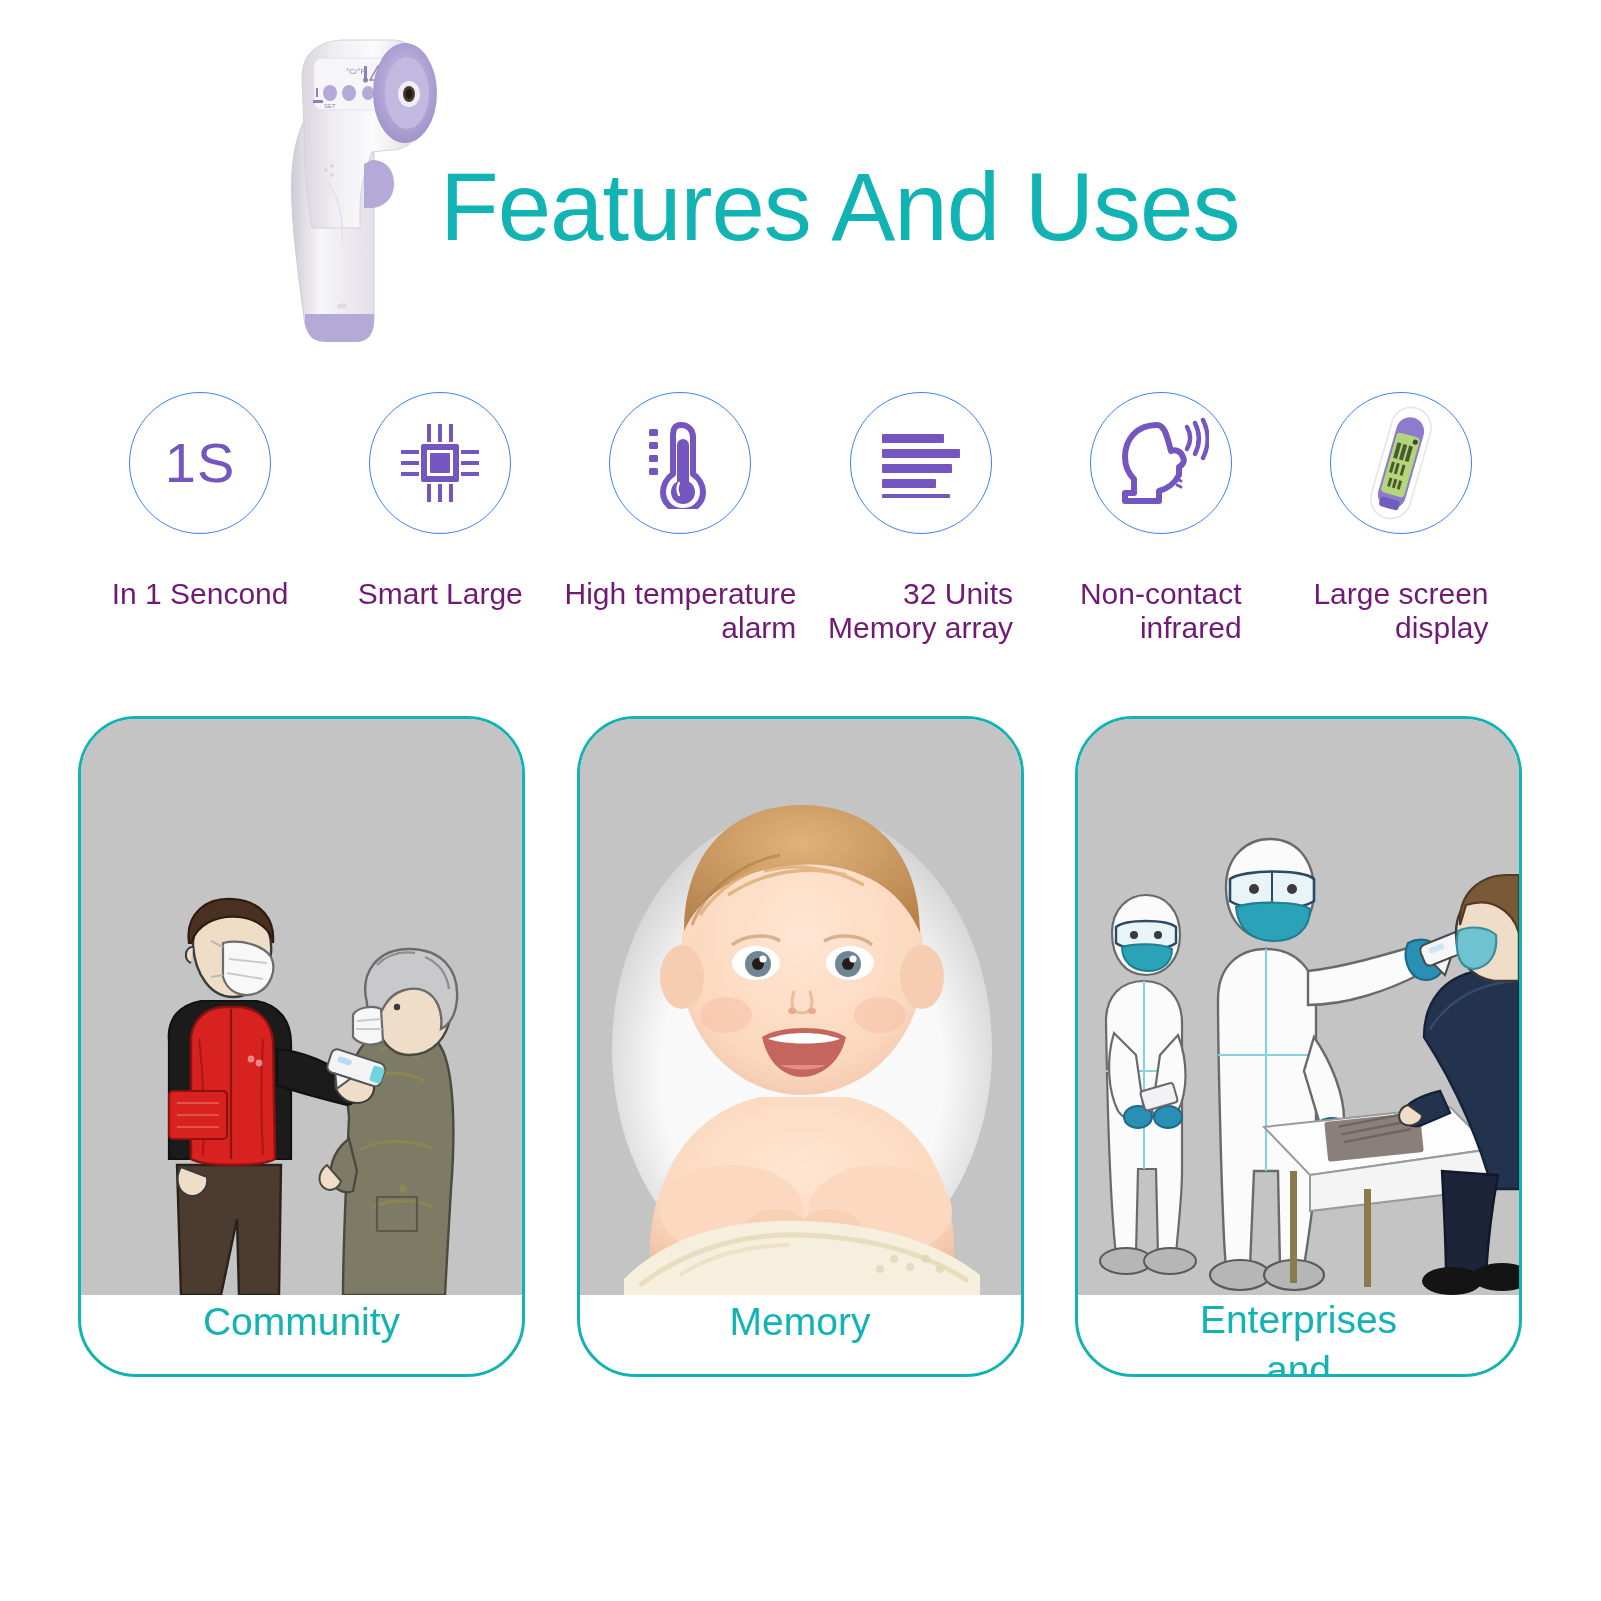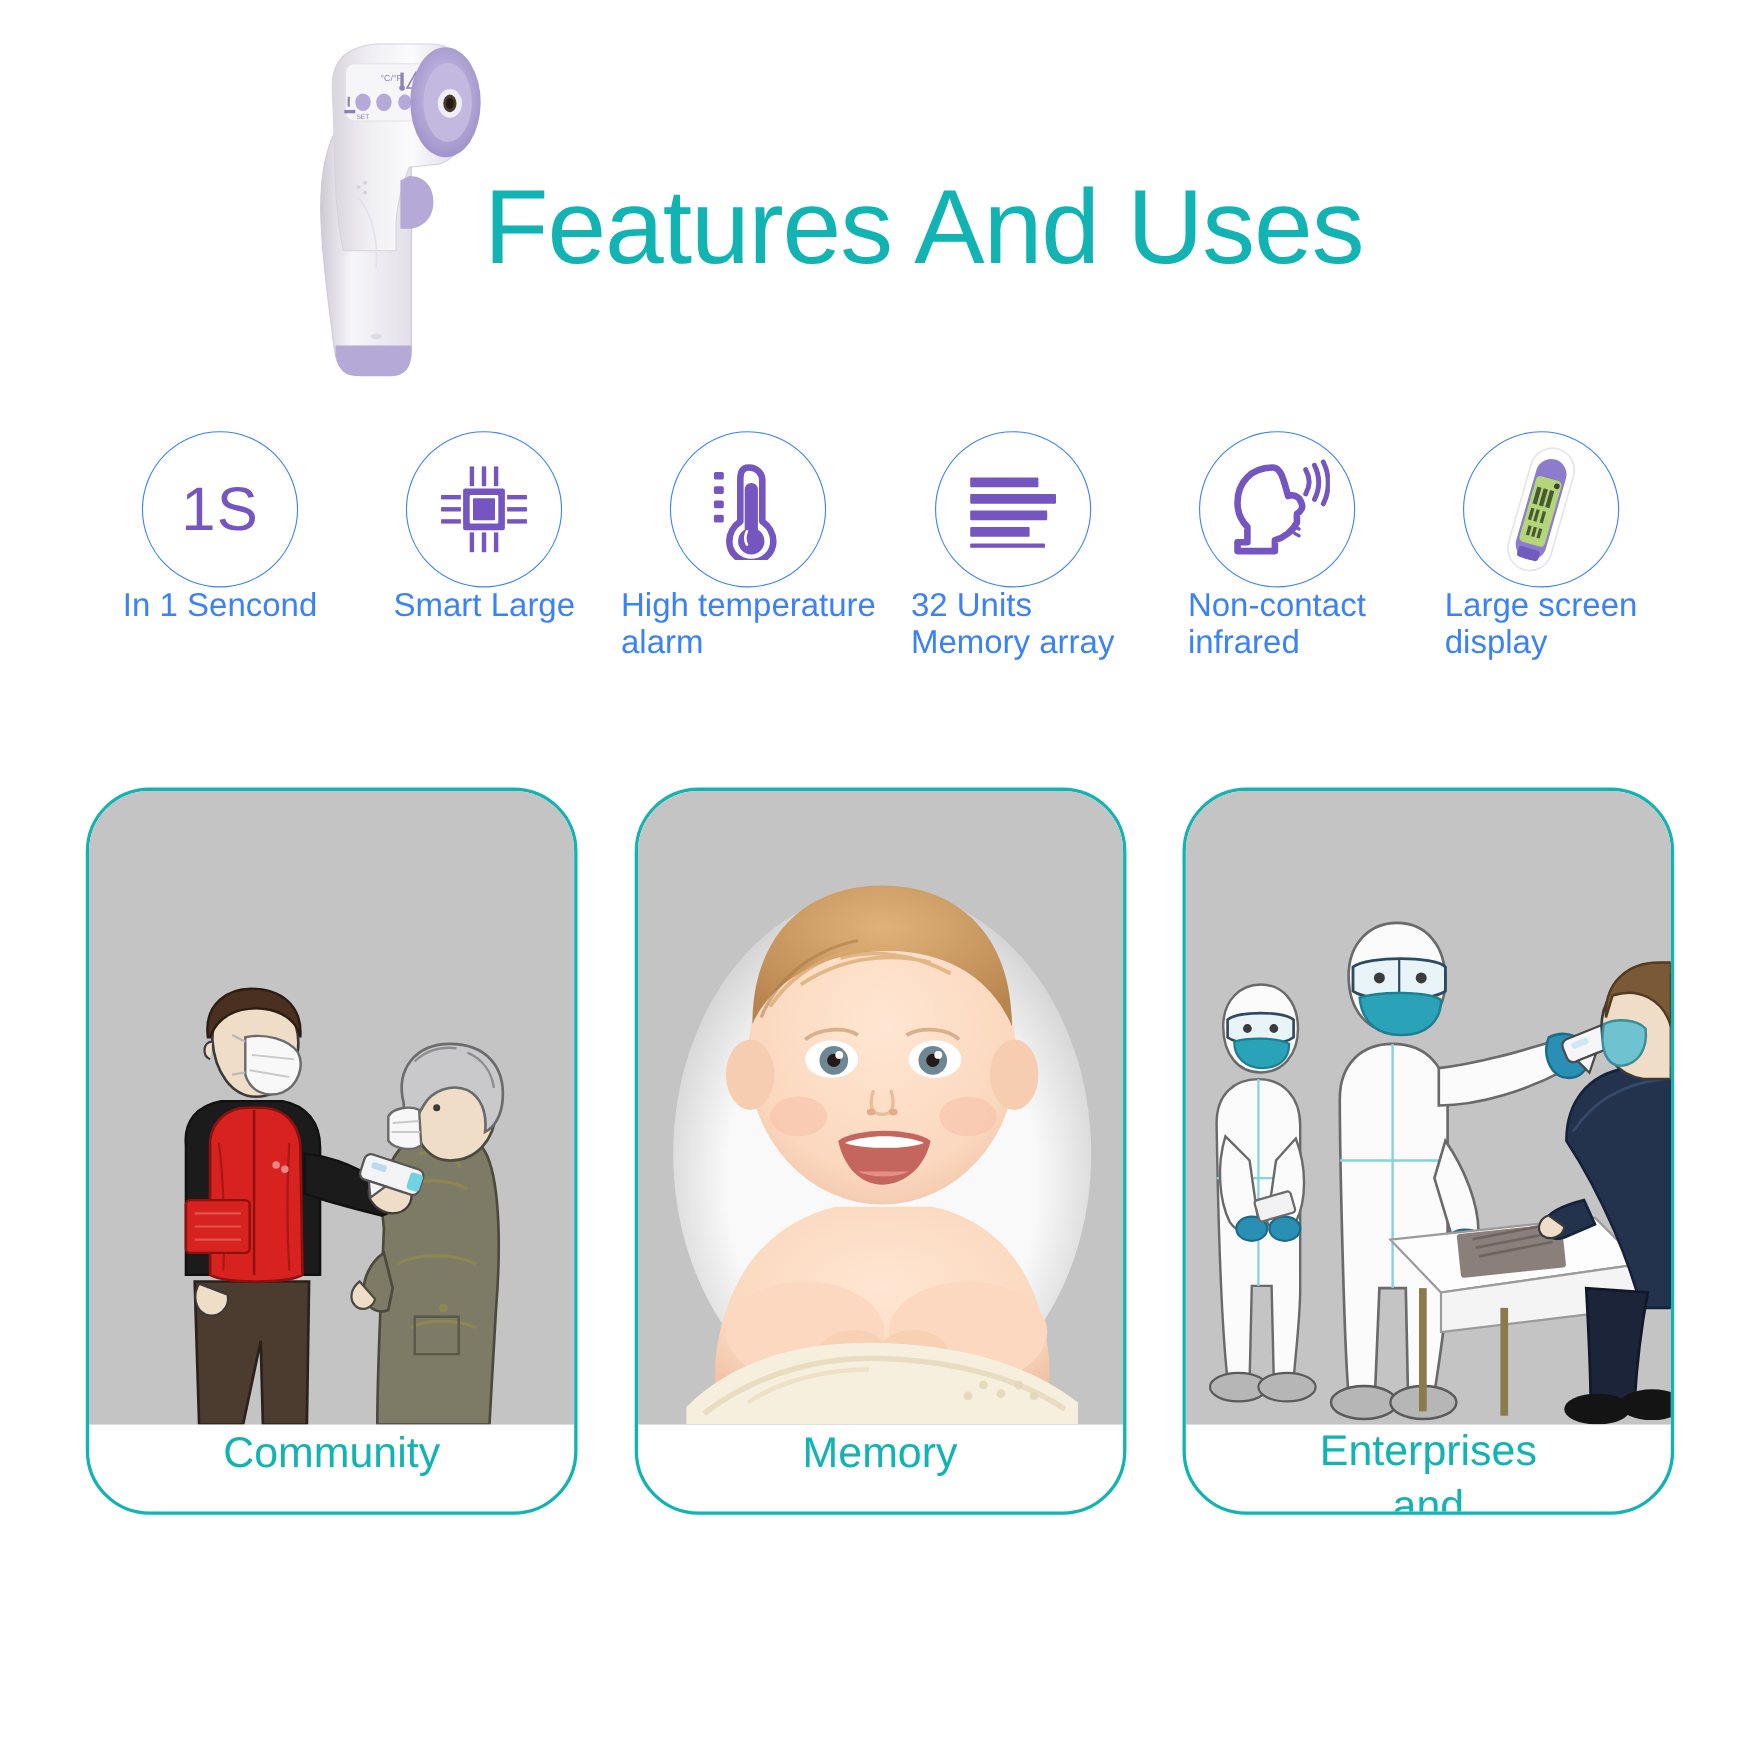--- a/index.html
+++ b/index.html
@@ -68,24 +68,25 @@
     background: #ffffff;
   }
   .feature-circle .badge-text {
     font-size: 56px;
     font-weight: 300;
     color: #7556c0;
     letter-spacing: 1px;
     line-height: 1;
   }
   .feature-label {
+    margin-top: 43px;
     font-size: 30px;
     font-weight: 400;
-    color: #3b82f6;
-    text-align: left;
+    color: #701a75;
+    text-align: right;
     line-height: 1.12;
     white-space: pre-line;
   }
 
   
   #cards-row {
     position: absolute;
     left: 78px;
     top: 716px;
     width: 1444px;

